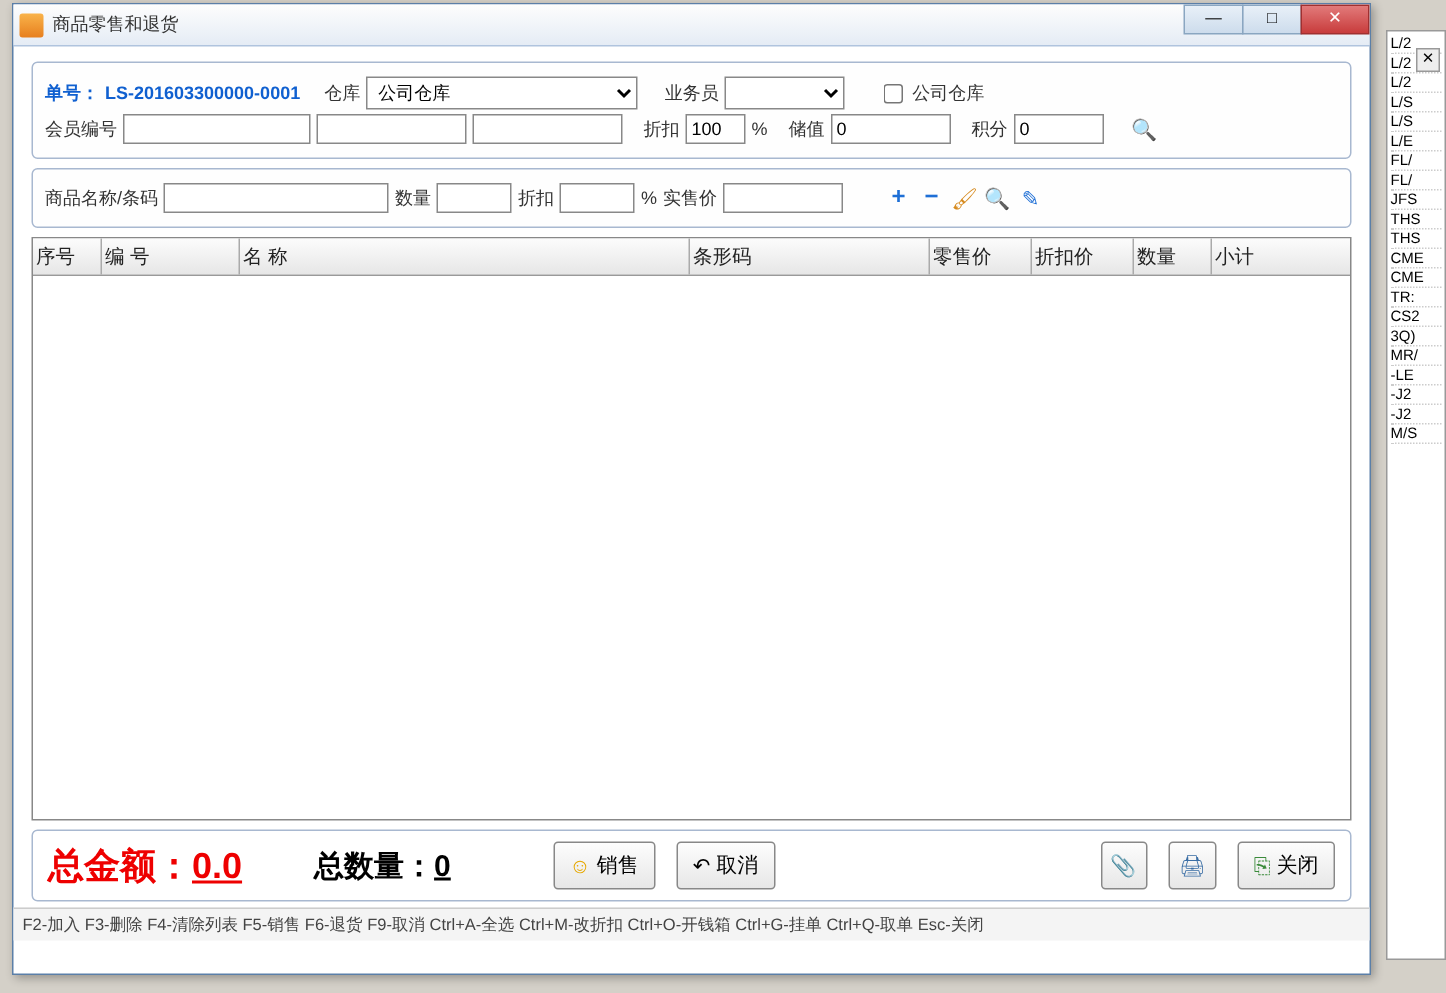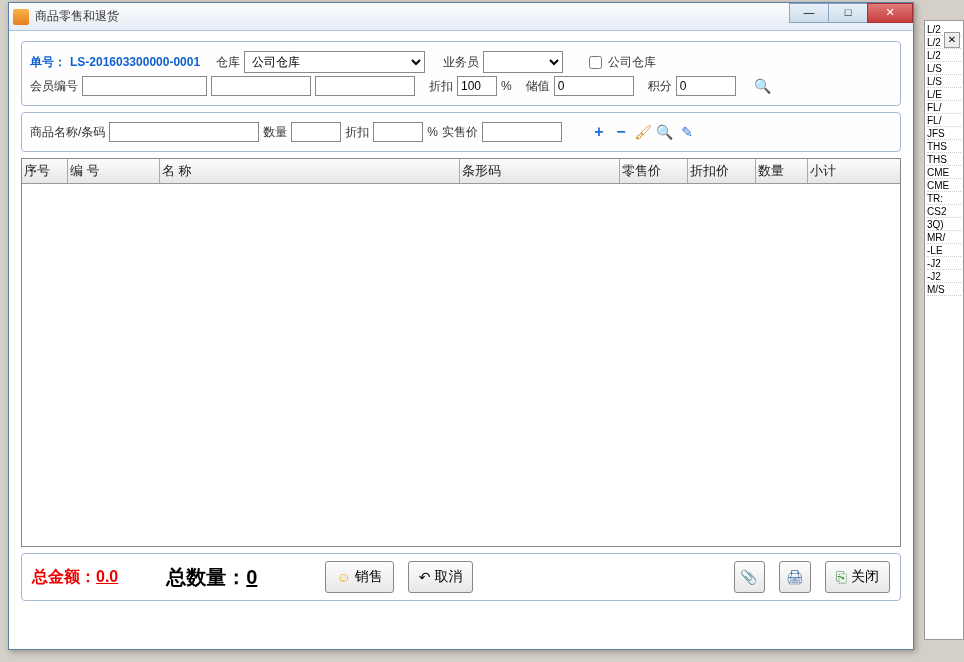--- a/index.html
+++ b/index.html
@@ -34,21 +34,21 @@
 .brush { color: #d68a1e; }
 .search-i { color: #5a7aa0; }
 .pen { color: #1e6fd6; }
 
 .grid { border: 1px solid #888; width: 880px; margin: 4px 0 0 0; }
 .grid-head { display: flex; background: linear-gradient(#fcfcfc,#e6e6e6); border-bottom: 1px solid #999; }
 .gh { border-right: 1px solid #aaa; padding: 3px 2px; font-size: 13px; color: #222; }
 .grid-body { height: 362px; background: #fff; }
 
 .footer-panel { border: 1px solid #a8b8d0; border-radius: 4px; padding: 6px 10px; margin-top: 6px; display: flex; align-items: center; gap: 14px; height: 48px; }
-.total-amt { color: #e00; font-size: 16px; font-weight: bold; text-align: right; }
+.total-amt { color: #e00; font-size: 24px; font-weight: bold; text-align: right; }
 .total-amt .val { text-decoration: underline; }
 .total-qty { font-size: 20px; font-weight: bold; }
 .total-qty .val { text-decoration: underline; }
 
 .btn { border: 1px solid #888; background: linear-gradient(#fdfdfd,#e7e7e7); border-radius: 3px; padding: 4px 10px; font-size: 14px; cursor: pointer; display: inline-flex; align-items: center; gap: 4px; height: 32px; }
 .spacer { flex: 1; }
 
 .statusbar { padding: 3px 6px; font-size: 11px; color: #444; background: #f4f4f4; border-top: 1px solid #ccc; }
 
 .smile { color: #e6a800; font-size: 14px; }
@@ -196,14 +196,15 @@
         <span class="printer">🖨</span>
       </button>
       <button class="btn">
         <span class="door">⎘</span>
         <span>关闭</span>
       </button>
     </div>
 
   </div>
 
+  <div class="statusbar">F2-加入 F3-删除 F4-清除列表 F5-销售 F6-退货 F9-取消 Ctrl+A-全选 Ctrl+M-改折扣  Ctrl+O-开钱箱 Ctrl+G-挂单 Ctrl+Q-取单 Esc-关闭</div>
 
 </div>
 
 </body></html>

